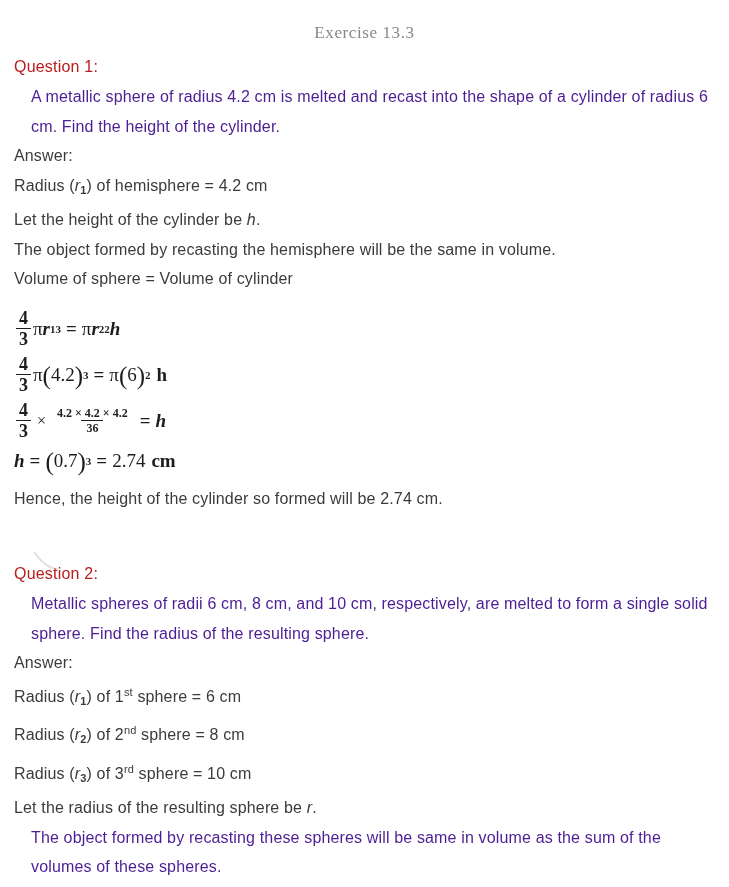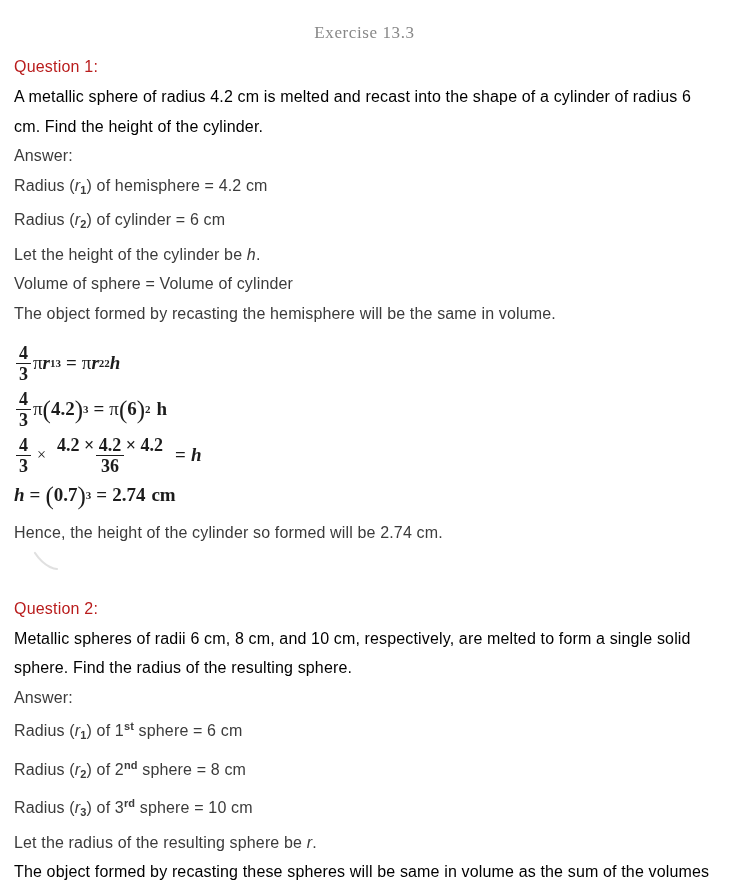--- a/index.html
+++ b/index.html
@@ -49,38 +49,39 @@
 
   
   .body-line {
     color: #3b3b3b;
     font-size: 16px;
     line-height: 29.5px;
     letter-spacing: 0.15px;
     white-space: nowrap;
   }
   .body-para {
-    color: #000000;
+    color: #4c1d95;
     font-size: 16px;
     line-height: 29.5px;
     letter-spacing: 0.15px;
     max-width: 700px;
+    margin-left: 17px;
   }
   .var {
     font-style: italic;
   }
   sub {
     font-size: 11px;
     font-weight: bold;
     font-style: normal;
     vertical-align: -3px;
   }
   sup.ord {
     font-size: 11px;
-    font-weight: bold;
+    font-weight: normal;
     vertical-align: 6px;
   }
 
   
   .math-block {
     margin-top: 12px;
     margin-bottom: 6px;
     font-family: "Liberation Serif", serif;
     color: #1c1c1c;
   }
@@ -110,30 +111,30 @@
   }
   .frac > .den {
     padding: 1px 3px 0 3px;
     border-top: 1.4px solid #1c1c1c;
     font-weight: bold;
     font-size: 18px;
   }
   .frac.wide > .num,
   .frac.wide > .den {
     font-weight: bold;
-    font-size: 18px;
+    font-size: 12px;
     padding-left: 5px;
     padding-right: 5px;
   }
   .mi {
     font-style: italic;
     font-weight: bold;
   }
   .mn {
-    font-weight: bold;
+    font-weight: normal;
   }
   .mpi {
     font-style: normal;
     font-weight: normal;
     font-size: 19px;
   }
   .op {
     margin: 0 5px;
     font-weight: bold;
   }
@@ -192,31 +193,28 @@
   <div class="question-label">Question 1:</div>
 
   <div class="body-para">A metallic sphere of radius 4.2 cm is melted and recast into the shape of a cylinder of radius 6 cm. Find the height of the cylinder.</div>
 
   <div class="body-line">Answer:</div>
 
   <div class="body-line">
     <span>Radius (</span><span class="var">r</span><sub>1</sub><span>) of hemisphere = 4.2 cm</span>
   </div>
 
-  <div class="body-line">
-    <span>Radius (</span><span class="var">r</span><sub>2</sub><span>) of cylinder = 6 cm</span>
-  </div>
 
   <div class="body-line">
     <span>Let the height of the cylinder be </span><span class="var">h</span><span>.</span>
   </div>
 
+  <div class="body-line">The object formed by recasting the hemisphere will be the same in volume.</div>
+
   <div class="body-line">Volume of sphere = Volume of cylinder</div>
-
-  <div class="body-line">The object formed by recasting the hemisphere will be the same in volume.</div>
 
   <div class="math-block">
 
     <div class="eq">
       <span class="frac">
         <span class="num">4</span>
         <span class="den">3</span>
       </span>
       <span class="mpi">π</span>
         <span class="mi">r</span>

